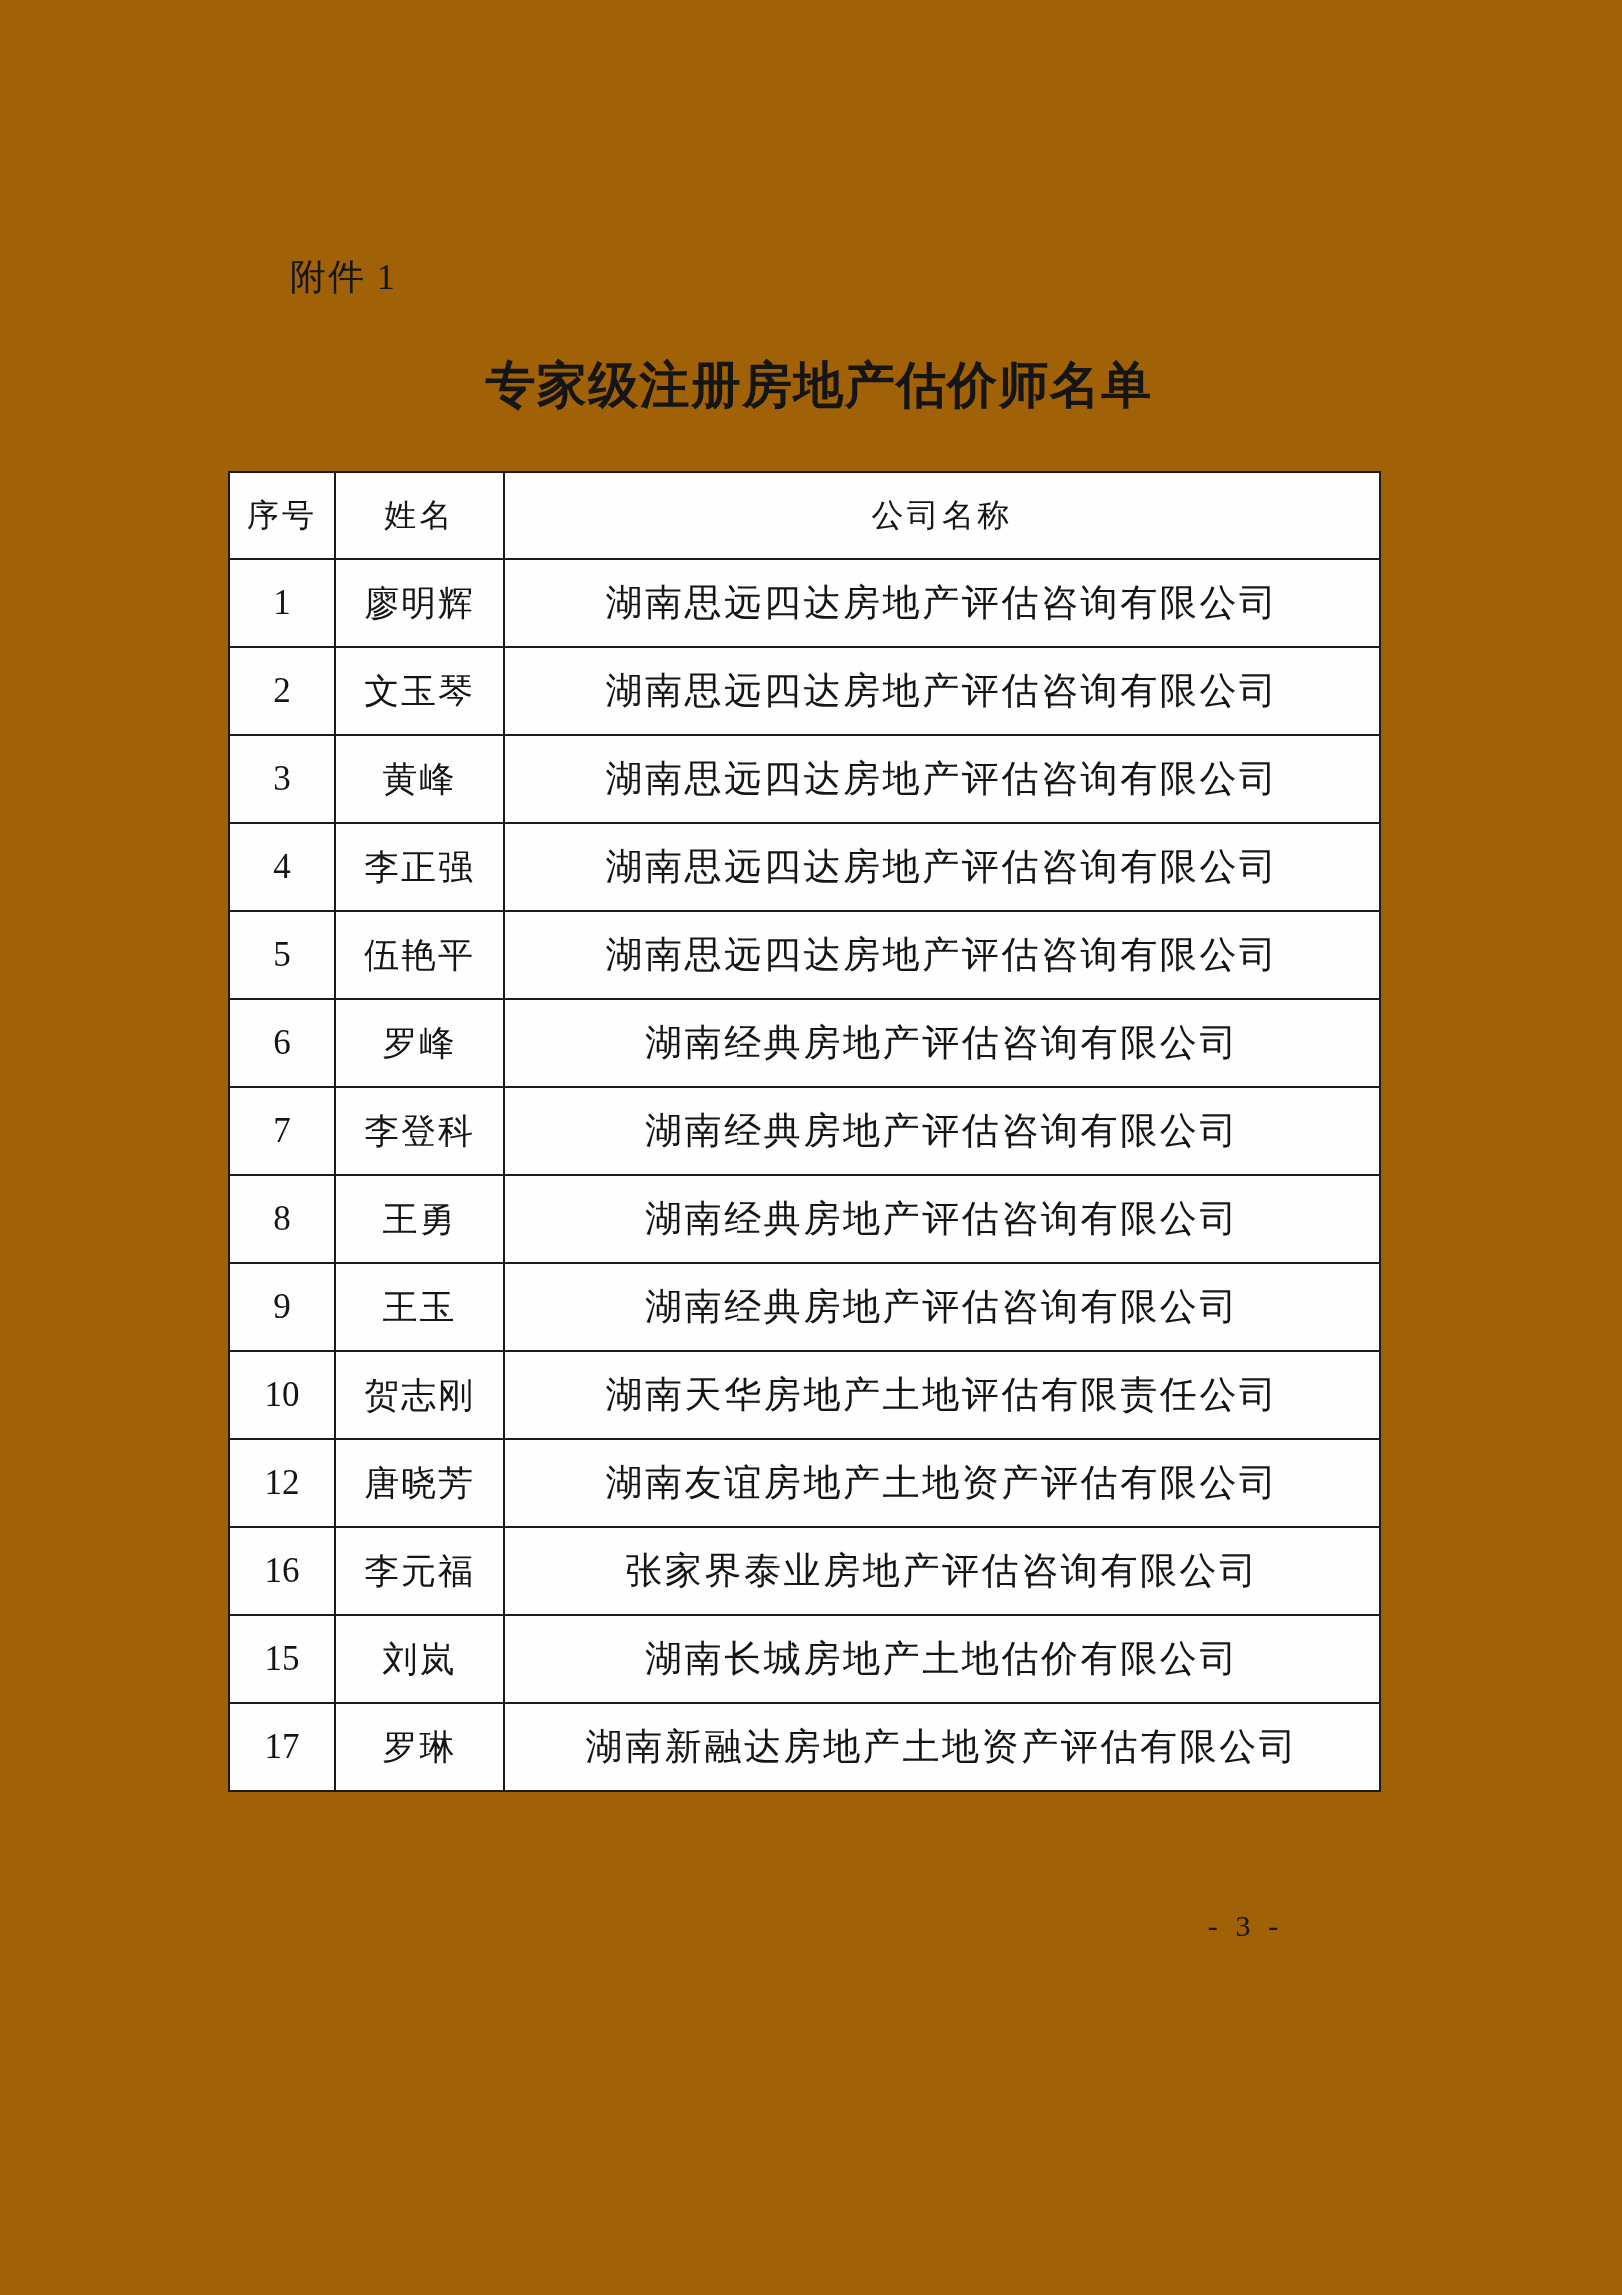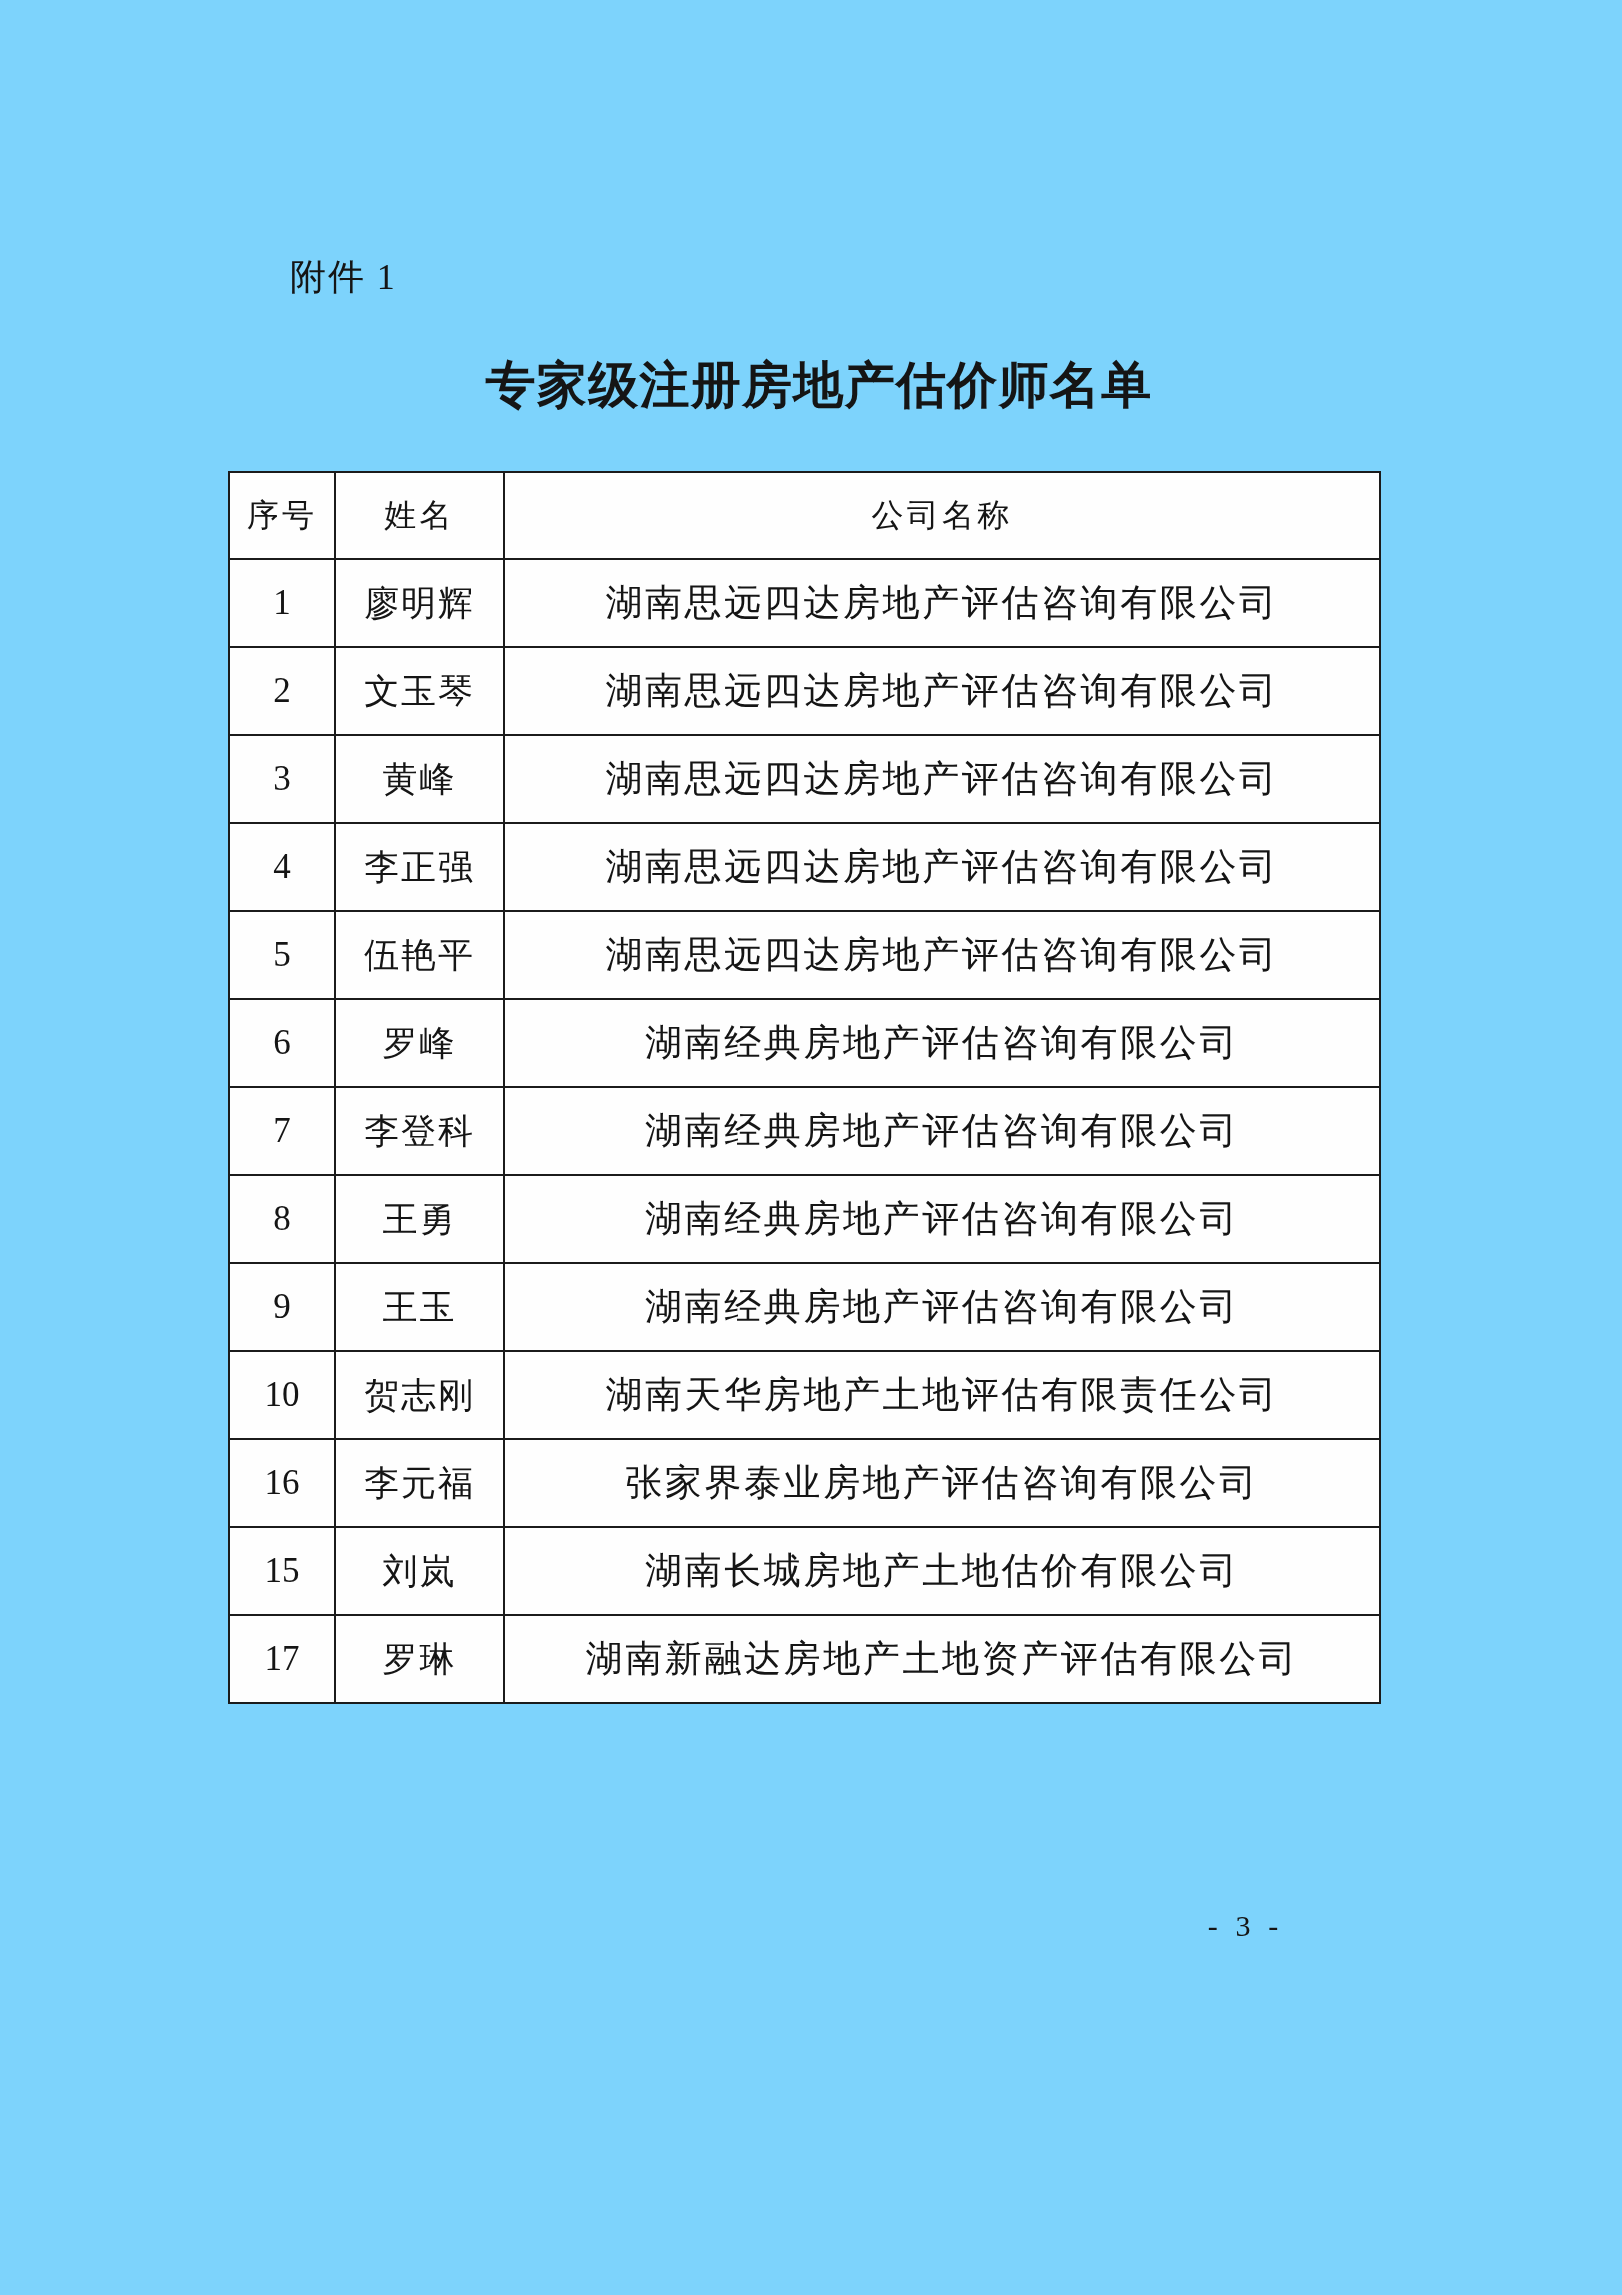--- a/index.html
+++ b/index.html
@@ -11,21 +11,21 @@
     width: 1622px;
     height: 2295px;
     position: relative;
     overflow: hidden;
     font-family: "Liberation Serif", "DejaVu Serif", serif;
     color: #151515;
   }
   .page {
     position: absolute;
     inset: 0;
-    background: #7dd3fc;
+    background: #a16207;
   }
   .attachment-label {
     position: absolute;
     left: 290px;
     top: 254px;
     font-size: 36px;
     line-height: 46px;
     letter-spacing: 1.9px;
     white-space: pre;
   }
@@ -148,20 +148,25 @@
           <td class="col-no">9</td>
           <td class="col-name">王玉</td>
           <td class="col-company">湖南经典房地产评估咨询有限公司</td>
         </tr>
         <tr>
           <td class="col-no">10</td>
           <td class="col-name">贺志刚</td>
           <td class="col-company">湖南天华房地产土地评估有限责任公司</td>
         </tr>
         <tr>
+          <td class="col-no">12</td>
+          <td class="col-name">唐晓芳</td>
+          <td class="col-company">湖南友谊房地产土地资产评估有限公司</td>
+        </tr>
+        <tr>
           <td class="col-no">16</td>
           <td class="col-name">李元福</td>
           <td class="col-company">张家界泰业房地产评估咨询有限公司</td>
         </tr>
         <tr>
           <td class="col-no">15</td>
           <td class="col-name">刘岚</td>
           <td class="col-company">湖南长城房地产土地估价有限公司</td>
         </tr>
         <tr>

